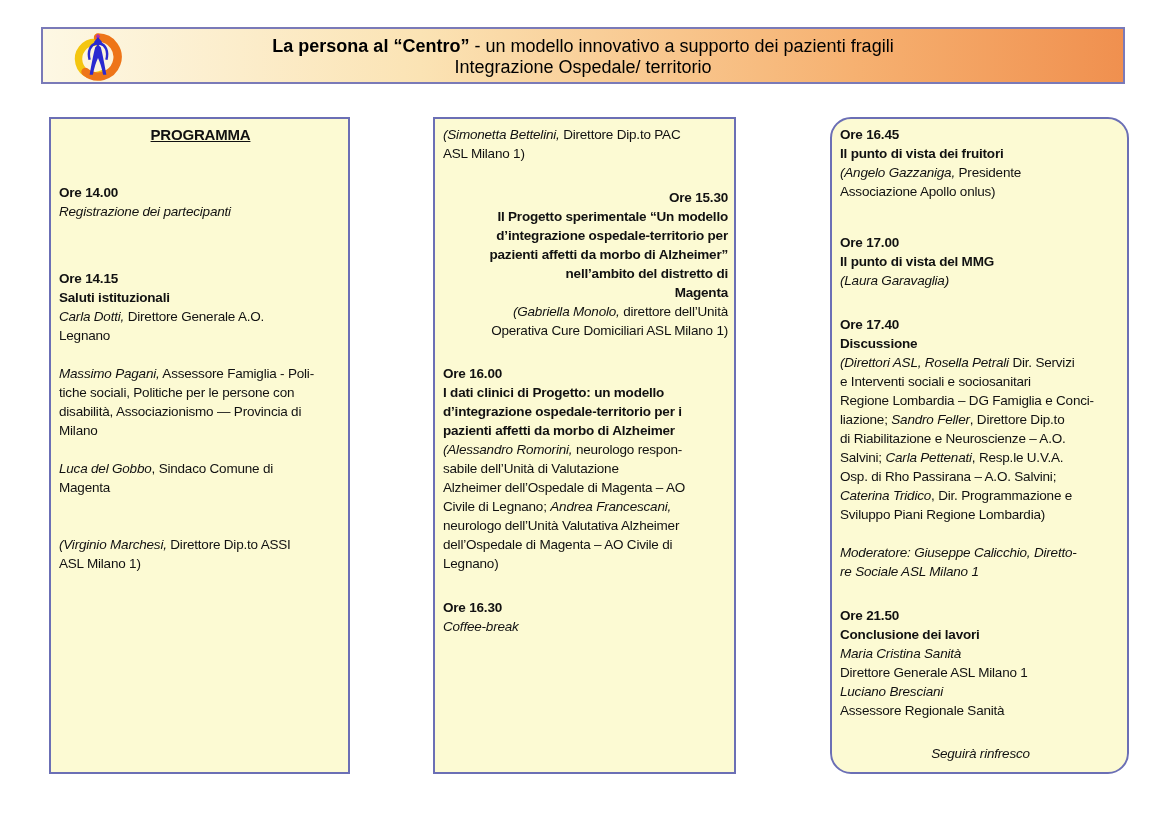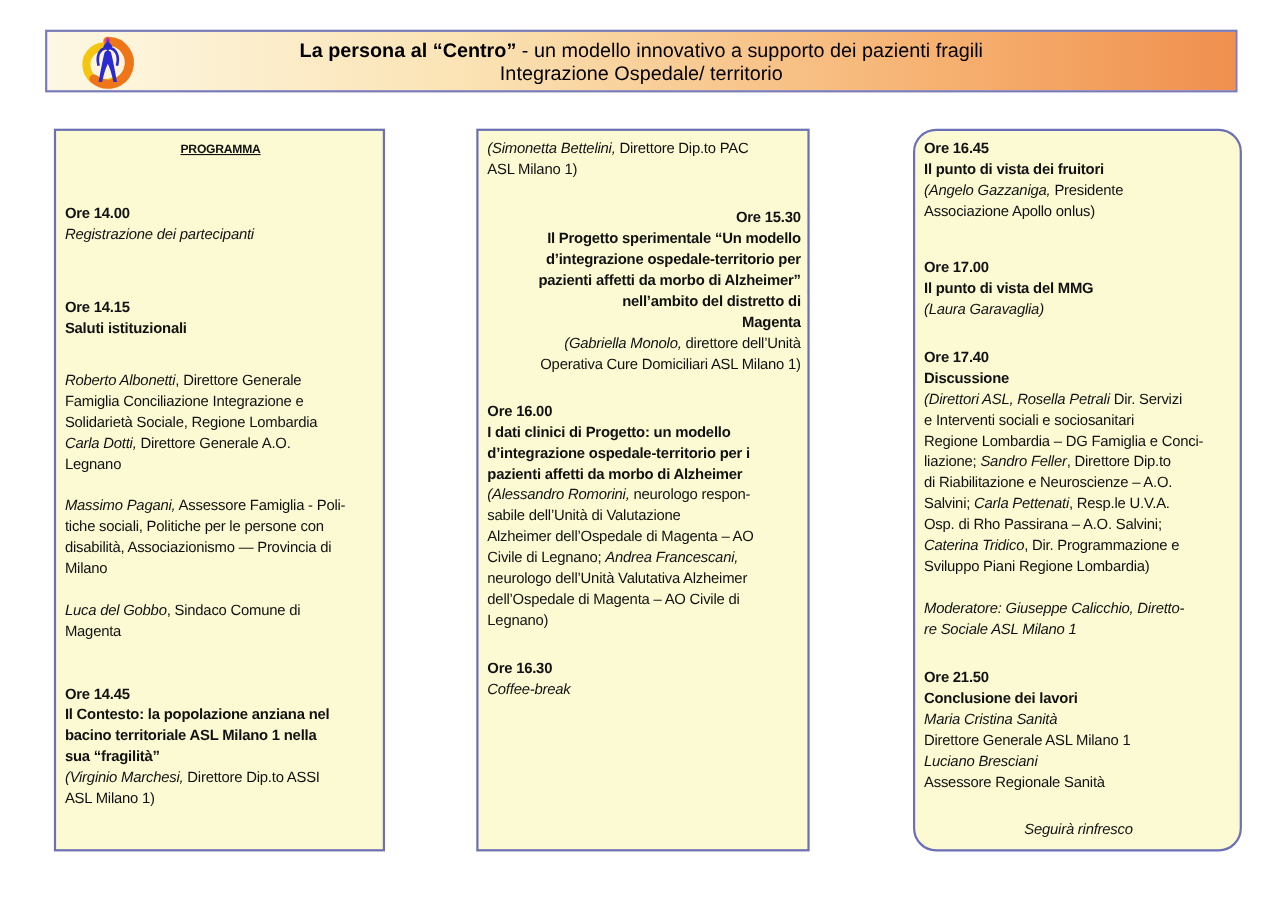--- a/index.html
+++ b/index.html
@@ -23,21 +23,21 @@
   }
   .panel-1{left:49px;width:301px;}
   .panel-2{left:433px;width:303px;}
   .panel-3{left:830px;width:299px;border-radius:21px;}
   .block{
     margin:0;white-space:pre-wrap;font-size:13.5px;line-height:19px;
     letter-spacing:-0.2px;color:#111;
   }
   .run-b{font-weight:bold;}
   .run-i{font-style:italic;}
-  .run-bu{font-weight:bold;text-decoration:underline;font-size:11px;text-align:center;}
+  .run-bu{font-weight:bold;text-decoration:underline;font-size:15px;text-align:center;}
 </style>
 </head>
 <body>
 
 <div class="header-banner">
   <svg class="header-logo" viewBox="0 0 66 56" aria-hidden="true">
     <path d="M 30 12 A 18 18 0 1 0 39 45.6" fill="none" stroke="#f4c610" stroke-width="8" stroke-linecap="round"></path>
     <path d="M 33 7 A 21 21 0 1 1 19.5 44" fill="none" stroke="#ee7518" stroke-width="9" stroke-linecap="round"></path>
     <polygon points="33,3 35.5,6 33,9 30.5,6" fill="#b030b8"></polygon>
     <polygon points="33,6.5 37.5,12 33,17 28.5,12" fill="#2a2ad0"></polygon>
@@ -51,36 +51,29 @@
   </div>
 </div>
 
 <div class="panel panel-1">
     <div class="col-content">
       <p class="block" style="text-align: center;"><span class="run-bu">PROGRAMMA</span></p>
       <p class="block" style="margin-top: 38px;"><span class="run-b">Ore 14.00
 </span><span class="run-i">Registrazione dei partecipanti</span></p>
       <p class="block" style="margin-top: 47.5px;"><span class="run-b">Ore 14.15
 Saluti istituzionali</span></p>
-      <p class="block" style="margin-top: 28.5px;"><span class="run-i">Roberto Albonetti</span><span class="run-n">, Direttore Generale
-Famiglia Conciliazione Integrazione e
-Solidarietà Sociale, Regione Lombardia</span></p>
       <p class="block" style=""><span class="run-i">Carla Dotti,</span><span class="run-n"> Direttore Generale A.O.
 Legnano</span></p>
       <p class="block" style="margin-top: 19px;"><span class="run-i">Massimo Pagani,</span><span class="run-n"> Assessore Famiglia - Poli-
 tiche sociali, Politiche per le persone con
 disabilità, Associazionismo — Provincia di
 Milano</span></p>
       <p class="block" style="margin-top: 19px;"><span class="run-i">Luca del Gobbo</span><span class="run-n">, Sindaco Comune di
 Magenta</span></p>
-      <p class="block" style="margin-top: 38px;"><span class="run-b">Ore 14.45
-Il Contesto: la popolazione anziana nel
-bacino territoriale ASL Milano 1 nella
-sua “fragilità”
-</span><span class="run-i">(Virginio Marchesi,</span><span class="run-n"> Direttore Dip.to ASSI
+      <p class="block" style="margin-top: 38px;"><span class="run-i">(Virginio Marchesi,</span><span class="run-n"> Direttore Dip.to ASSI
 ASL Milano 1)</span></p>
     </div>
   </div>
 <div class="panel panel-2">
     <div class="col-content">
       <p class="block"><span class="run-i">(Simonetta Bettelini,</span><span class="run-n"> Direttore Dip.to PAC
 ASL Milano 1)</span></p>
       <p class="block" style="margin-top: 24.7px; text-align: right;"><span class="run-b">Ore 15.30
 Il Progetto sperimentale “Un modello
 d’integrazione ospedale-territorio per

